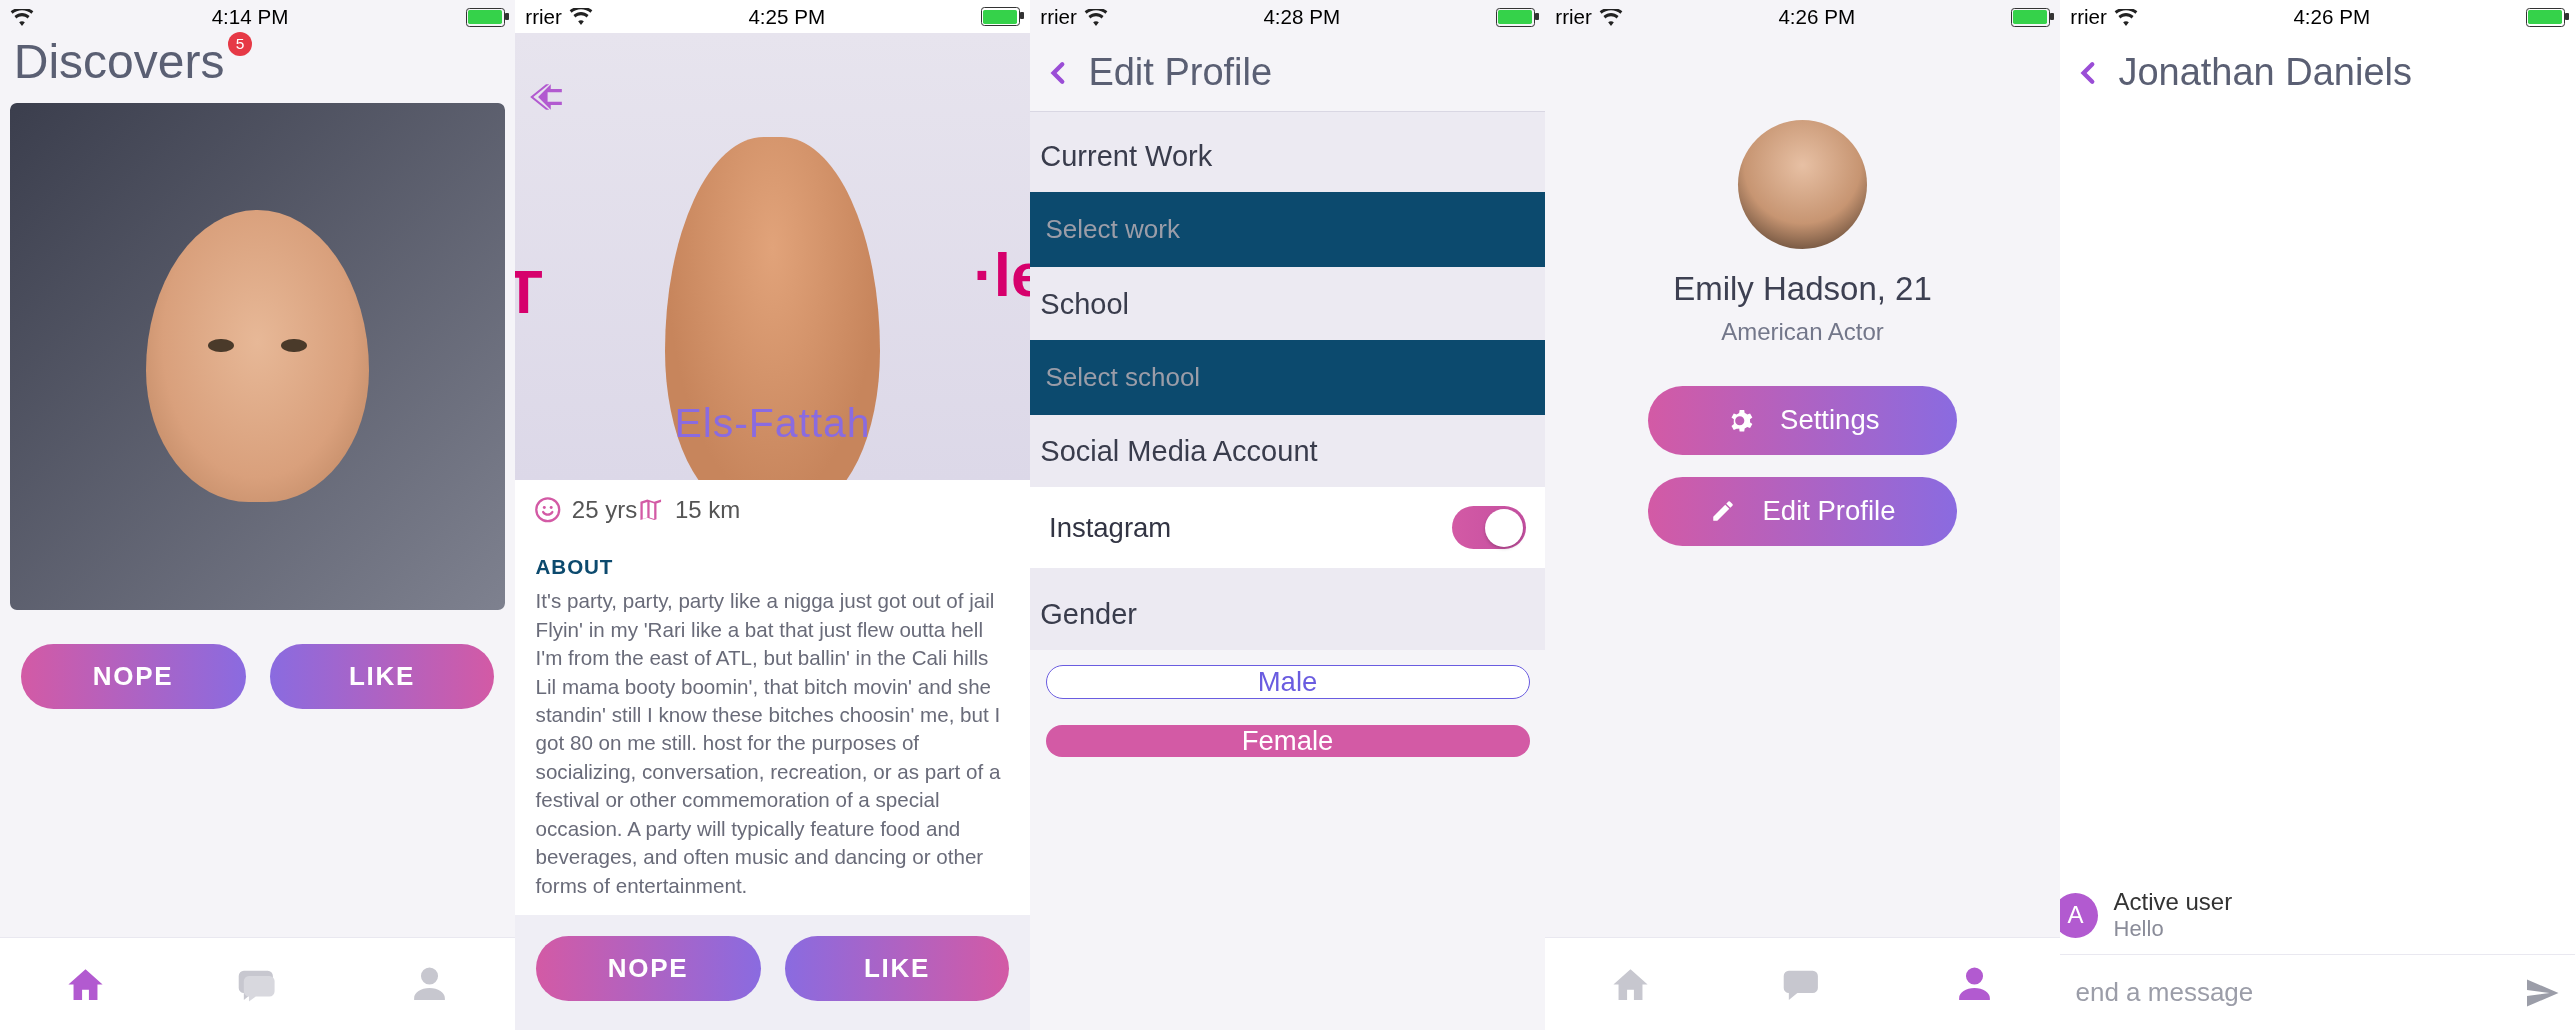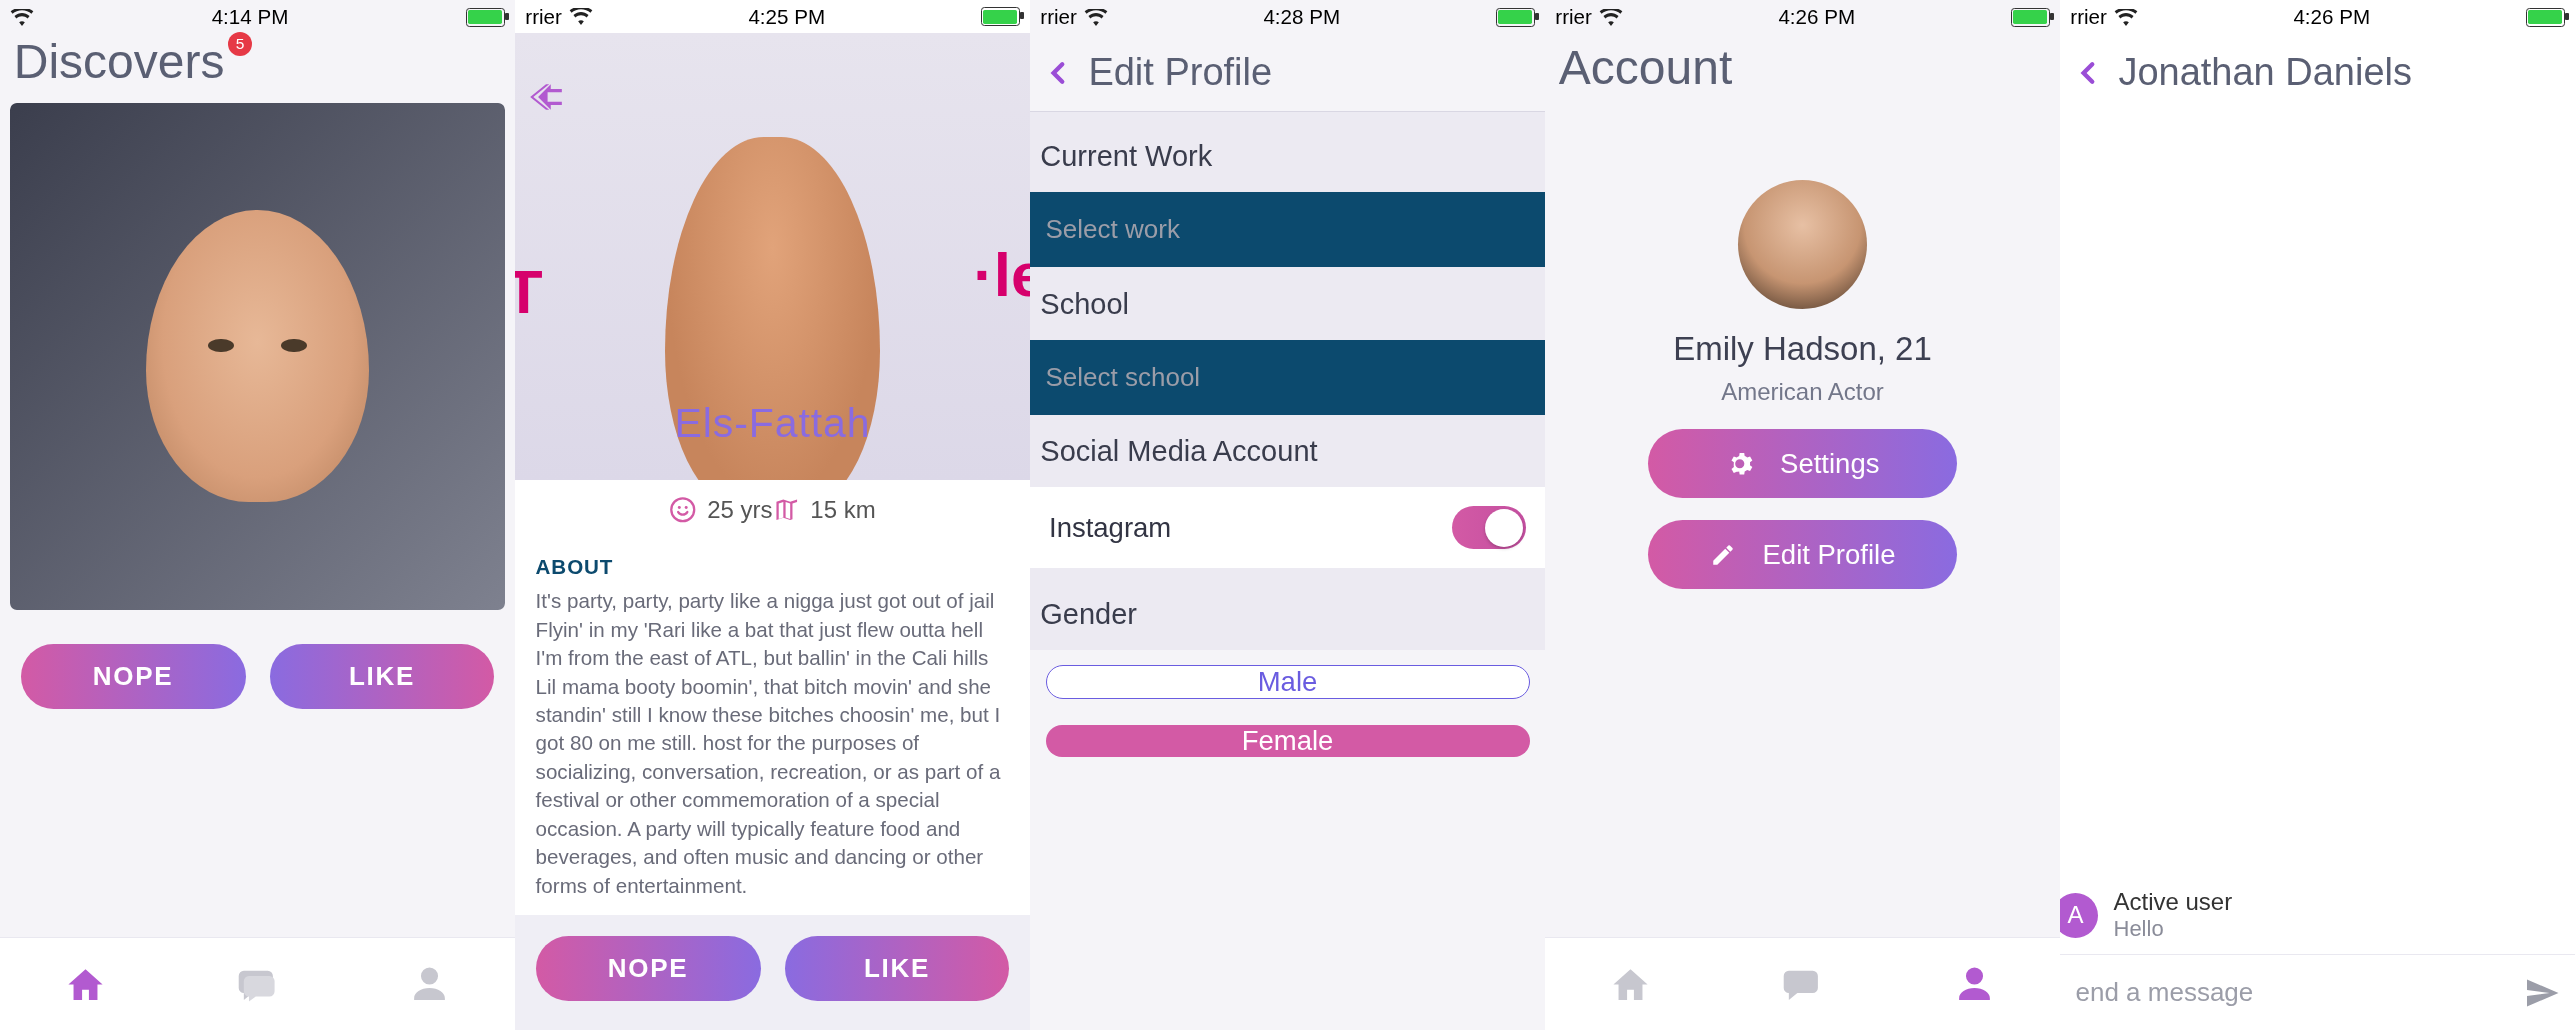--- a/index.html
+++ b/index.html
@@ -42,21 +42,21 @@
 .grad-a { background: linear-gradient(90deg,#d35aa5,#8a6be0); }
 .grad-b { background: linear-gradient(90deg,#8a6be0,#d35aa5); }
 
 
 .hero { width: 100%; height: 455px; background: linear-gradient(180deg,#e7e4ee,#dcd8e8); position: relative; display: flex; align-items: flex-end; justify-content: center; overflow: hidden; }
 .hero .back-abs { position: absolute; top: 45px; left: 12px; width: 38px; height: 38px; color: #b25ad0; z-index: 2; }
 .hero-name { position: absolute; bottom: 33px; width: 100%; text-align: center; font-size: 41px; font-weight: 500; color: #8a6be0; letter-spacing: 0.9px; }
 .hero-face { width: 215px; height: 369px; background: radial-gradient(ellipse at 50% 30%,#e1a37a 0%,#c7855c 70%); border-radius: 46% 46% 35% 35%/58% 58% 42% 42%; position: relative; margin-bottom: -26px; }
 .hair2 { position: absolute; top: -17px; left: -137px; right: -137px; bottom: -34px; background: linear-gradient(#5a3c28,#2e1e12); border-radius: 40% 40% 30% 30%/70% 70% 30% 30%; z-index: -1; }
 .tlogo { position: absolute; color: #d6006c; font-size: 62px; font-weight: 900; }
-.inforow { background: #fff; padding: 15.5px 19px; display: flex; align-items: center; justify-content: center; font-size: 24px; color: #555; }
+.inforow { background: #fff; padding: 15.5px 19px; display: flex; align-items: center; justify-content: flex-start; font-size: 24px; color: #555; }
 .inforow .chip { display: flex; align-items: center; gap: 10.3px; }
 .about { padding: 15.5px 20.6px 15.5px; }
 .about h3 { font-size: 20.6px; font-weight: 700; color: #0c4a6e; letter-spacing: 0.9px; margin-bottom: 8.6px; }
 .about p { font-size: 20.6px; line-height: 1.38; color: #696b79; }
 .btn-row-fixed { background: #efeef5; padding: 20.6px 20.6px 29px; display: flex; gap: 24px; }
 
 
 .section-head { padding: 20.6px 10.3px 19px; font-size: 29px; color: #393c4c; background: #eceaf2; }
 .section-body { background: #0c4a6e; padding: 22px 15.5px; font-size: 26px; color: #9b9da8; }
 .toggle-row { background: #fff; padding: 19px 19px; display: flex; align-items: center; justify-content: space-between; }
@@ -65,21 +65,21 @@
 .switch .knob { position: absolute; right: 2.6px; top: 2.6px; width: 38px; height: 38px; border-radius: 50%; background: #fff; box-shadow: 0 1.7px 3.4px rgba(0,0,0,.2); }
 .gender-row { display: flex; gap: 26px; padding: 15.5px 15.5px; flex-direction: column; }
 .gender-btn { flex: 1; height: 69px; border-radius: 34px; font-size: 27.5px; display: flex; align-items: center; justify-content: center; }
 .gender-outline { border: 1.7px solid #6a5ce0; color: #6a5ce0; background: #fff; }
 .gender-fill { border: none; background: #d35aa5; color: #fff; }
 
 
 .account-body { flex: 1; display: flex; flex-direction: column; align-items: center; padding-top: 86px; }
 .avatar { width: 129px; height: 129px; border-radius: 50%; background: radial-gradient(circle at 50% 35%,#e7c0a4 0%,#c79572 55%,#3a2a1f 100%); margin-bottom: 20.6px; position: relative; overflow: hidden; }
 .acct-name { font-size: 33px; font-weight: 500; color: #3d4052; margin-bottom: 10.3px; }
-.acct-sub { font-size: 24px; color: #73778a; margin-bottom: 23px; }
+.acct-sub { font-size: 24px; color: #73778a; margin-bottom: 40px; }
 .act-btn { width: 309px; height: 69px; border: none; border-radius: 36px; color: #fff; font-size: 27.5px; display: flex; align-items: center; justify-content: center; gap: 27px; margin-bottom: 22px; background: linear-gradient(90deg,#d35aa5,#8a6be0); }
 
 
 .chat-body { flex: 1; background: #fff; position: relative; }
 .incoming { position: absolute; bottom: 76px; left: 0; right: 0; padding: 12px 17px; display: flex; align-items: center; gap: 15.5px; }
 .incoming .av { width: 45px; height: 45px; border-radius: 50%; background: #b25ad0; color: #fff; display: flex; align-items: center; justify-content: center; font-size: 24px; margin-left: -24px; }
 .incoming .txt .l1 { font-size: 24px; color: #333; }
 .incoming .txt .l2 { font-size: 22px; color: #8a8c99; }
 .chat-input { position: absolute; bottom: 0; left: 0; right: 0; height: 76px; background: #fff; border-top: 0.9px solid #e9e8f0; display: flex; align-items: center; padding: 0 15.5px; }
 .chat-input .field { flex: 1; font-size: 26px; color: #9b9da8; }
@@ -269,23 +269,20 @@
           </svg>
     </div>
     <div>4:26 PM</div>
     <div class="right">
           <div class="batt">
             <div class="fill"></div>
           </div>
         </div>
   </div>
 
-  <div style="padding:5.2px 6.9px 0;">
-    <span class="title-big">Account</span>
-  </div>
 
   <div class="account-body">
     <div class="avatar"></div>
     <div class="acct-name">Emily Hadson, 21</div>
     <div class="acct-sub">American Actor</div>
 
     <button class="act-btn">
       <svg width="27.5" height="27.5" viewBox="0 0 24 24">
             <path fill="#fff" d="M12 8a4 4 0 100 8 4 4 0 000-8zm9 4a8.9 8.9 0 01-.1 1.3l2.1 1.6-2 3.5-2.5-1a7.7 7.7 0 01-2.2 1.3l-.4 2.7h-4l-.4-2.7A7.7 7.7 0 019.3 19l-2.5 1-2-3.5 2.1-1.6A8.9 8.9 0 016.8 12c0-.4 0-.9.1-1.3L4.8 9.1l2-3.5 2.5 1A7.7 7.7 0 0111.5 5.3l.4-2.7h4l.4 2.7c.8.3 1.5.7 2.2 1.3l2.5-1 2 3.5-2.1 1.6c.1.4.1.9.1 1.3z"></path>
           </svg>

